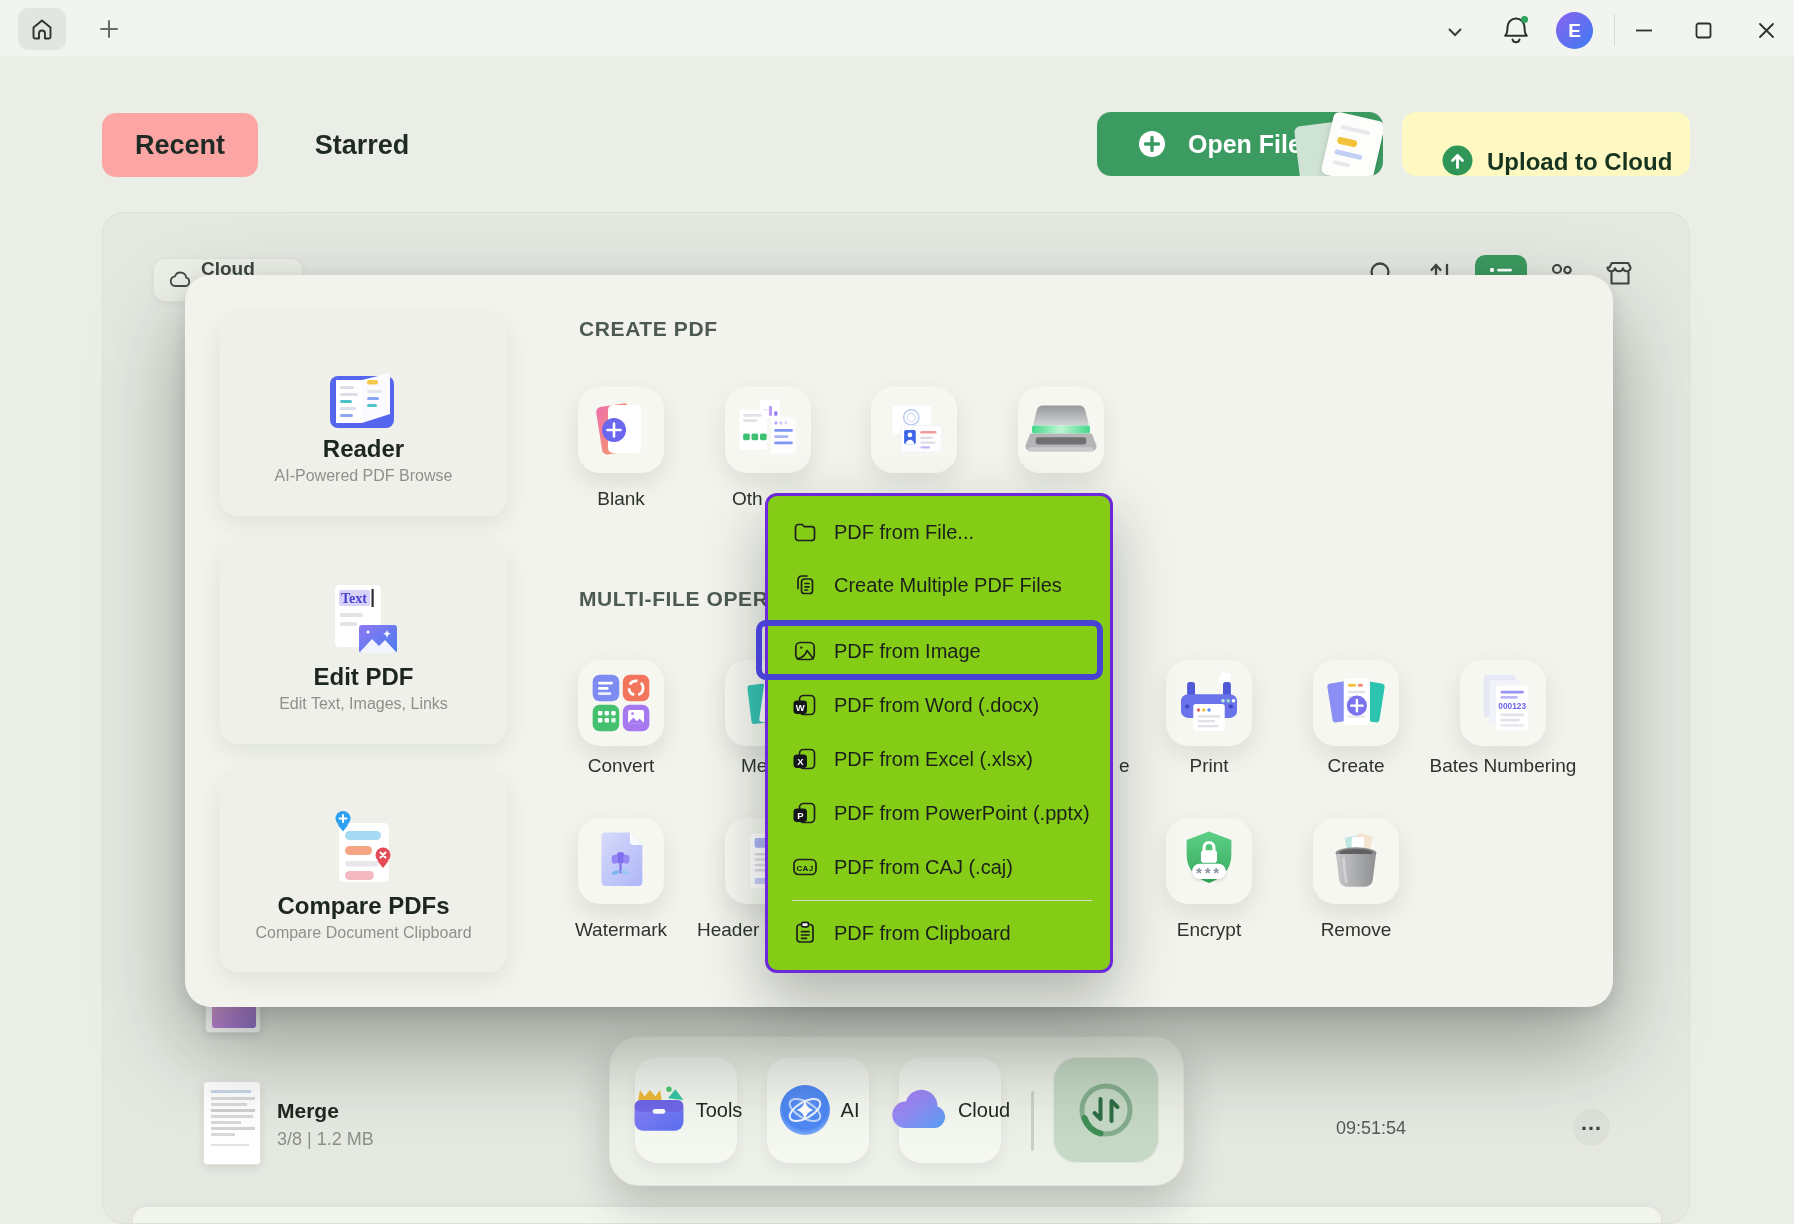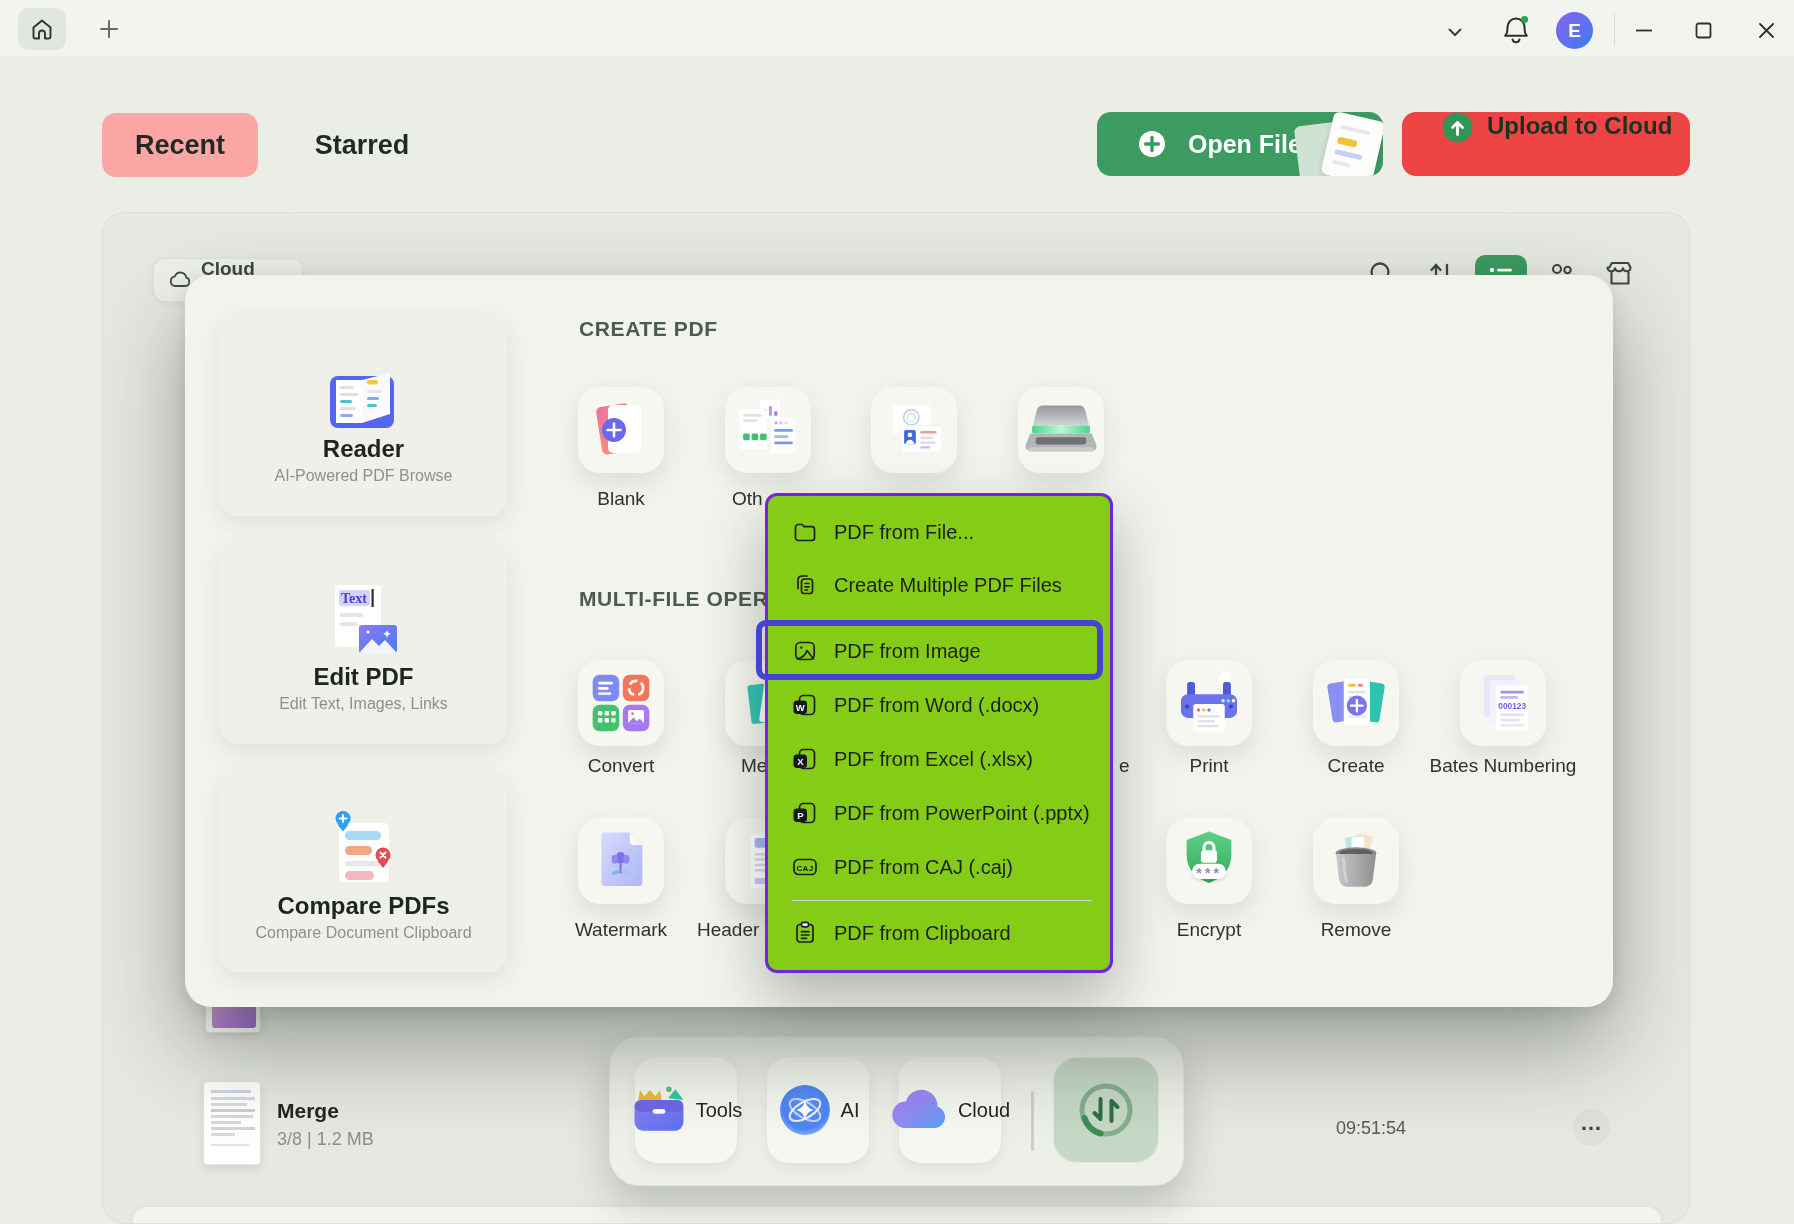--- a/index.html
+++ b/index.html
@@ -12,22 +12,22 @@
   
   .titlebar{left:0;top:0;width:1794px;height:56px;background:#f1f4ef}
   .home-tab{left:18px;top:8px;width:48px;height:42px;border-radius:10px;background:#e2e6e0}
   
   .tab-pill{left:102px;top:113px;width:156px;height:64px;border-radius:14px;background:#fca5a5;
             font-size:27px;font-weight:bold;color:#1f2a24}
   .tab-plain{left:292px;top:113px;width:140px;height:64px;font-size:27px;font-weight:bold;color:#1f2a24}
   .btn-open{left:1097px;top:112px;width:286px;height:64px;border-radius:14px;background:#3c9b60;
             overflow:hidden;display:flex;align-items:center;gap:21px;padding-left:40px}
   .btn-open .lbl{font-size:25px;font-weight:bold;color:#fff;white-space:nowrap}
-  .btn-upload{left:1402px;top:112px;width:288px;height:64px;border-radius:14px;background:#ef4444;
-            display:flex;align-items:flex-start;gap:14px;padding-left:40px}
+  .btn-upload{left:1402px;top:112px;width:288px;height:64px;border-radius:14px;background:#fef9c3;
+            display:flex;align-items:flex-end;gap:14px;padding-left:40px}
   .btn-upload .lbl{font-size:24px;font-weight:bold;color:#163420;white-space:nowrap}
   
   .panel{left:102px;top:212px;width:1588px;height:1012px;border-radius:22px;background:#e6e9e2;
          border:1px solid #dde1d8;overflow:hidden}
   .chip{left:50px;top:45px;width:150px;height:44px;border-radius:12px;background:#eef1e9;
         border:1px solid #e1e4dc;box-shadow:0 2px 6px rgba(0,0,0,.05);
         display:flex;align-items:center;gap:9px;padding-left:14px;font-size:19px;color:#3c453e;font-weight:bold}
   .pt-view{left:1372px;top:42px;width:52px;height:42px;border-radius:10px;background:#3c9b60}
   .row-thumb{background:#fff;border:1px solid #e2e4dd;border-radius:4px;box-shadow:0 3px 8px rgba(0,0,0,.10)}
   .sliver{left:30px;top:994px;width:1528px;height:44px;border-radius:14px;background:#f2f4ee;

